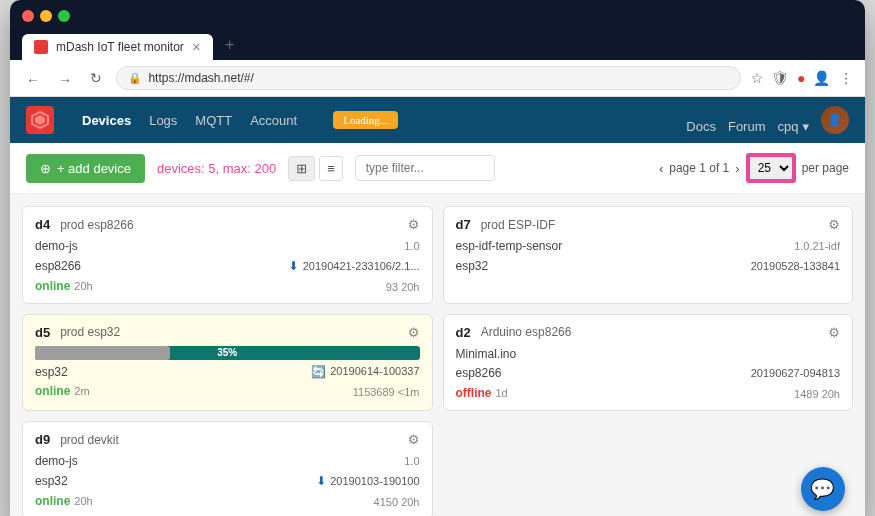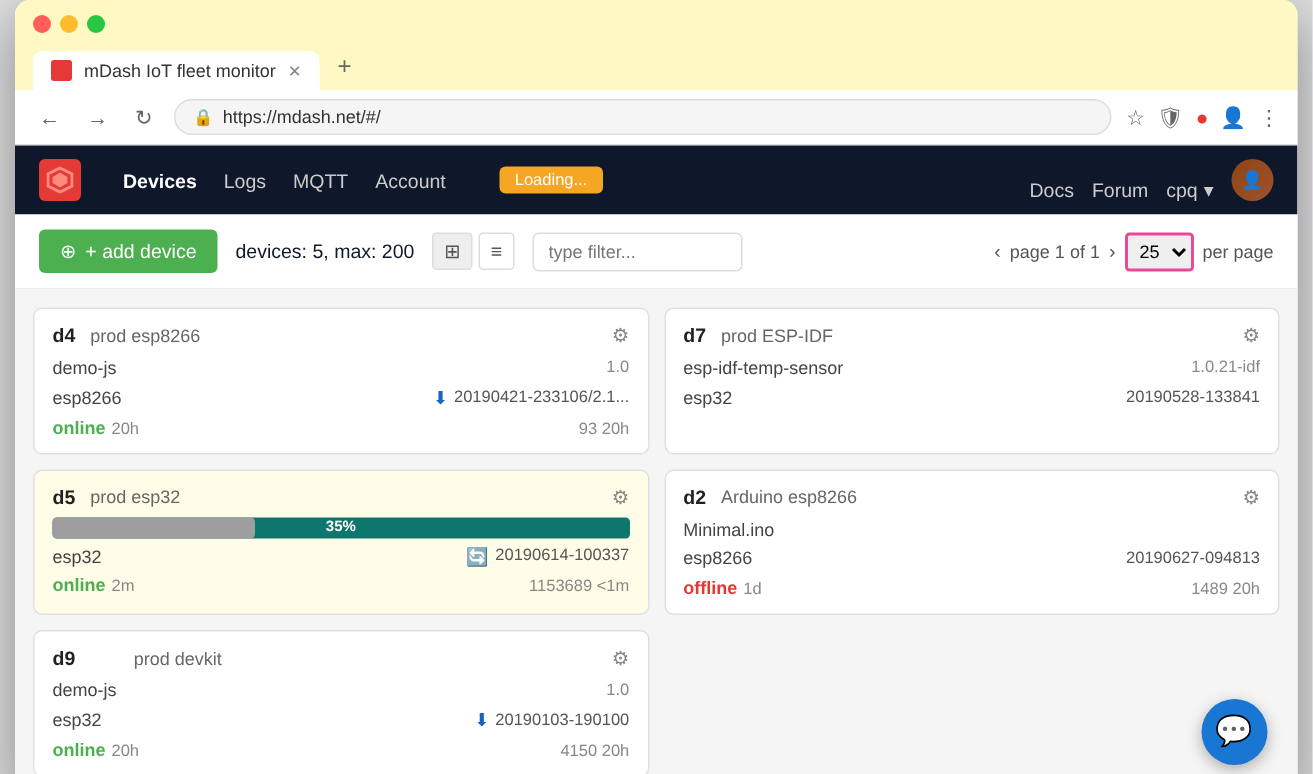--- a/index.html
+++ b/index.html
@@ -15,21 +15,21 @@
     .browser-window {
       width: 855px;
       border-radius: 10px;
       box-shadow: 0 10px 40px rgba(0,0,0,0.4);
       overflow: hidden;
       background: #fff;
     }
 
     
     .browser-chrome {
-      background: #fef9c3;
+      background: #0f172a;
       padding: 10px 12px 0;
     }
     .traffic-lights {
       display: flex;
       gap: 6px;
       margin-bottom: 8px;
     }
     .traffic-light {
       width: 12px;
       height: 12px;
@@ -108,21 +108,21 @@
     }
     .lock-icon { color: #888; font-size: 11px; }
     .toolbar-icons { display: flex; gap: 8px; align-items: center; color: #666; font-size: 14px; }
 
     
     .app-container {
       background: #fff;
     }
 
     .app-header {
-      background: #0f172a;
+      background: #0c4a6e;
       display: flex;
       align-items: center;
       padding: 0 16px;
       height: 46px;
       gap: 20px;
     }
     .app-logo {
       width: 28px;
       height: 28px;
       background: #e53935;
@@ -149,20 +149,21 @@
     }
     .nav-item.active { color: #fff; font-weight: 600; }
 
     .loading-badge {
       background: #f5a623;
       color: #fff;
       font-size: 11px;
       padding: 3px 10px;
       border-radius: 4px;
       margin-left: 8px;
+      font-family: Liberation Serif, serif;
     }
 
     .header-right {
       margin-left: auto;
       display: flex;
       align-items: flex-end;
       gap: 12px;
     }
     .header-link {
       color: #ccc;
@@ -206,21 +207,21 @@
       border-radius: 4px;
       padding: 7px 14px;
       font-size: 13px;
       cursor: pointer;
       display: flex;
       align-items: center;
       gap: 6px;
     }
     .device-count {
       font-size: 13px;
-      color: #0f172a;
+      color: #ec4899;
     }
     .view-toggle {
       display: flex;
       gap: 4px;
     }
     .view-btn {
       background: none;
       border: 1px solid #ddd;
       border-radius: 3px;
       padding: 4px 7px;
@@ -246,21 +247,21 @@
       margin-left: auto;
     }
     .page-nav-btn {
       background: none;
       border: none;
       cursor: pointer;
       color: #555;
       font-size: 13px;
     }
     .per-page-select {
-      border: 2px solid #ec4899;
+      border: 4px solid #ec4899;
       border-radius: 3px;
       padding: 3px 4px;
       font-size: 12px;
     }
 
     
     .device-grid {
       display: grid;
       grid-template-columns: 1fr 1fr;
       gap: 0;
@@ -565,21 +566,21 @@
                 <span>20190627-094813</span>
               </span>
             </div>
             <div class="status-row">
               <div><span class="status-offline">offline</span><span class="status-time">1d</span></div>
               <span class="device-stats">1489 20h</span>
             </div>
           </div>
           <div class="device-card">
             <div class="device-card-header">
-              <div style="display: flex; align-items: center; gap: 29px;">
+              <div style="display: flex; align-items: center;">
                 <span class="device-name">d9</span>
                 <span class="device-type">prod devkit</span>
               </div>
               <span class="device-gear">⚙</span>
             </div>
             <div class="device-row">
               <span class="device-app">demo-js</span>
               <span class="device-version">1.0</span>
             </div>
             <div class="device-row">

